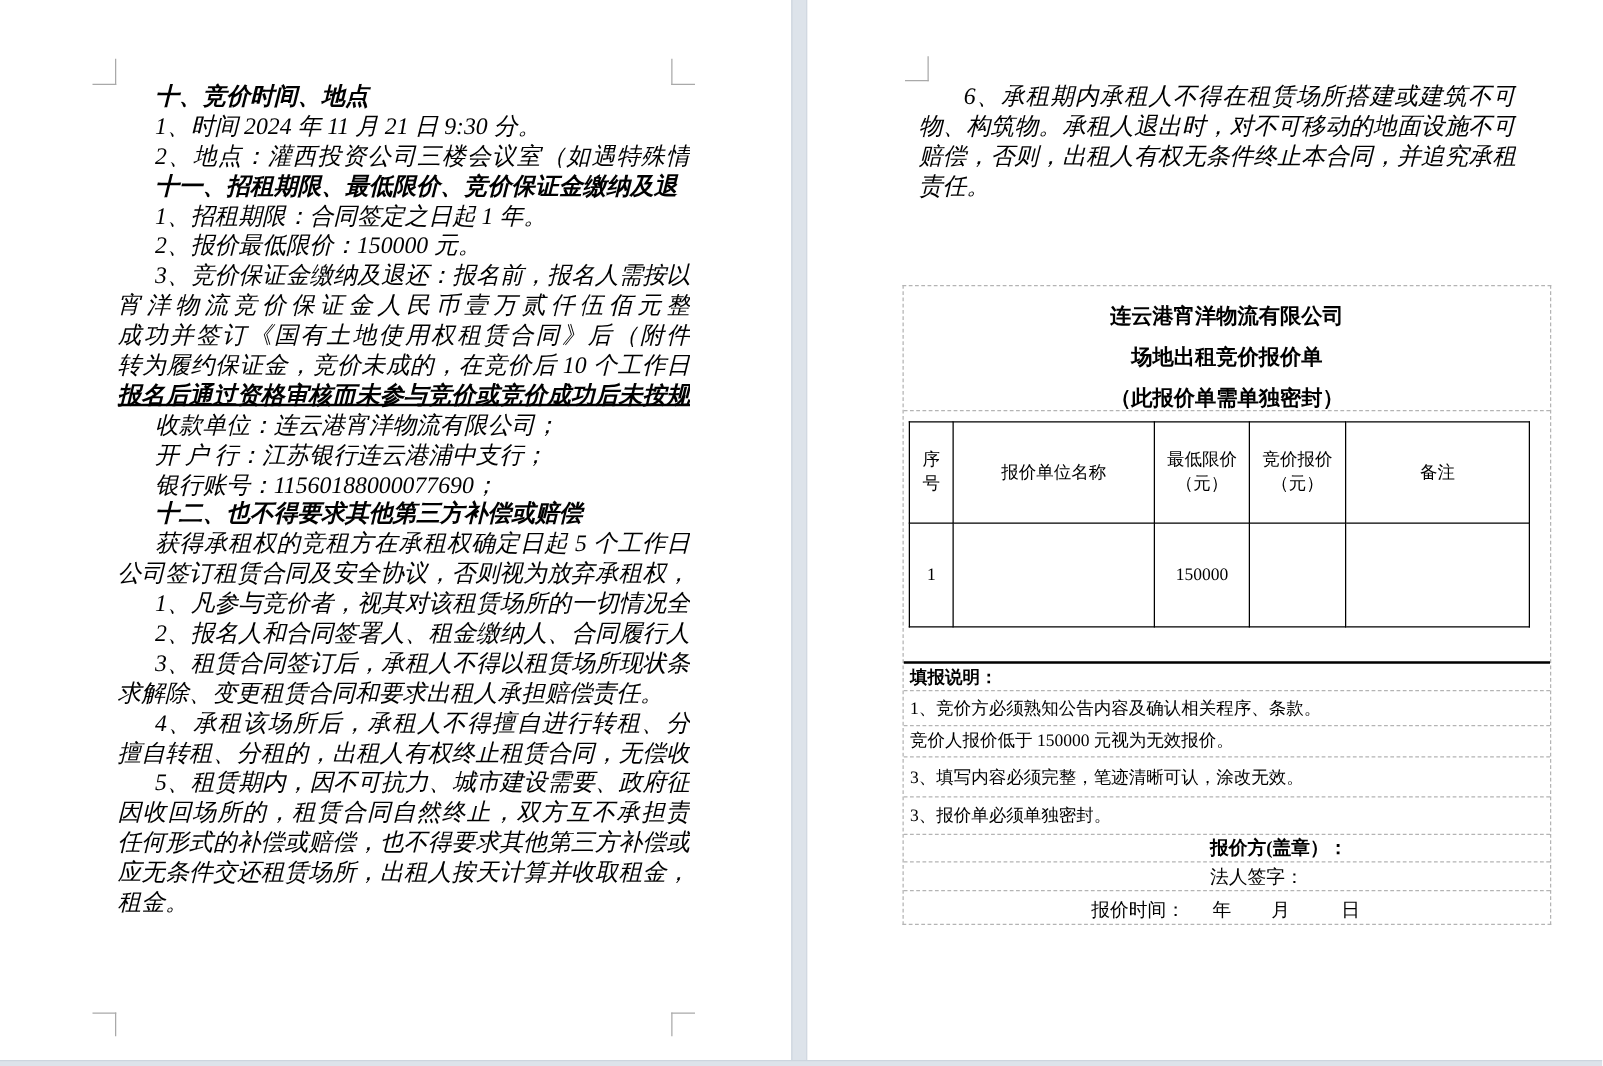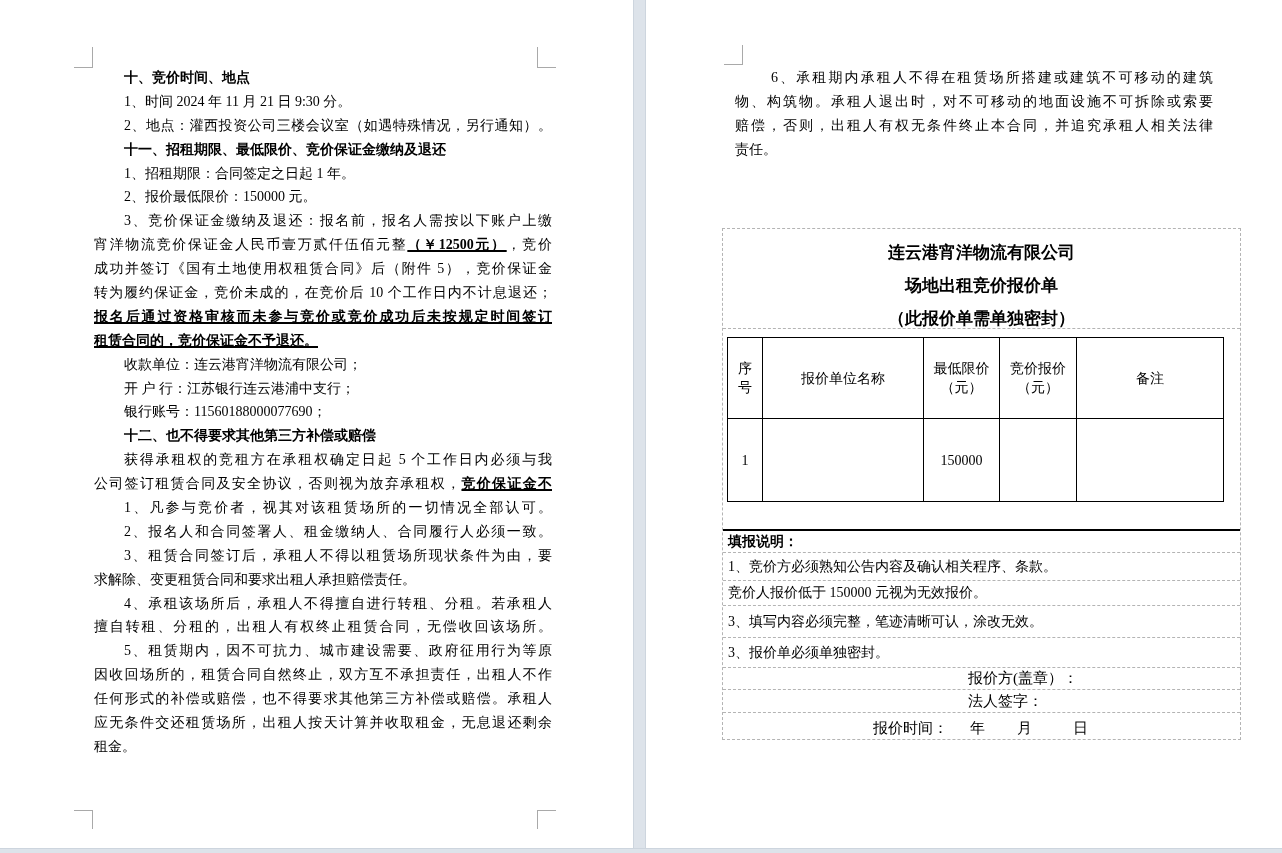--- a/index.html
+++ b/index.html
@@ -16,21 +16,21 @@
   .m-tl{border-right:1px solid #a9a9a9;border-bottom:1px solid #a9a9a9;}
   .m-tr{border-left:1px solid #a9a9a9;border-bottom:1px solid #a9a9a9;}
   .m-bl{border-right:1px solid #a9a9a9;border-top:1px solid #a9a9a9;}
   .m-br{border-left:1px solid #a9a9a9;border-top:1px solid #a9a9a9;}
   #mark-l-tl{left:74px;top:47px;width:19px;height:21px;}
   #mark-l-tr{left:537px;top:47px;width:19px;height:21px;}
   #mark-l-bl{left:74px;top:810px;width:19px;height:19px;}
   #mark-l-br{left:537px;top:810px;width:19px;height:19px;}
   #mark-r-tl{left:724px;top:45px;width:19px;height:20px;}
 
-  .textcol{position:absolute;font-size:14px;}
+  .textcol{position:absolute;font-size:19px;font-style:italic;}
   #left-col{left:94px;top:66px;width:458px;line-height:23.9px;}
   #right-col{left:735px;top:66px;width:478px;line-height:24px;}
   .doc-line{height:23.9px;overflow:hidden;}
   #right-col .doc-line{height:24px;}
   .doc-line.ind{padding-left:30px;}
   #right-col .doc-line.ind{padding-left:36px;}
   .doc-line.fill{text-align:justify;text-align-last:justify;text-justify:inter-character;}
   .b{font-weight:bold;}
   .u{text-decoration:underline;text-decoration-thickness:1.5px;}
 
@@ -48,21 +48,21 @@
   .att-notes{border-top:2px solid #000;}
   .note-row{border-bottom:1px dashed #b4b4b4;box-sizing:border-box;font-size:14px;
             display:flex;align-items:center;padding-left:5px;}
   .note-row:nth-child(1){height:22px;font-weight:bold;}
   .note-row:nth-child(2){height:28px;}
   .note-row:nth-child(3){height:25px;}
   .note-row:nth-child(4){height:32px;}
   .note-row:nth-child(5){height:30px;}
   .sig-row{border-bottom:1px dashed #b4b4b4;box-sizing:border-box;font-size:15px;
            display:flex;align-items:center;}
-  #sig-1{height:22px;padding-left:245px;}
+  #sig-1{height:22px;padding-left:245px;font-weight:bold;}
   #sig-2{height:23px;padding-left:245px;align-items:center;}
   #sig-3{height:30px;padding-left:150px;border-bottom:none;}
   #sig-3 .y{margin-left:22px;}
   #sig-3 .m{margin-left:32px;}
   #sig-3 .d{margin-left:41px;}
 </style>
 </head>
 <body>
 
 <div class="screen">
@@ -82,21 +82,20 @@
       <div class="doc-line ind"><span>1、时间 2024 年 11 月 21 日 9:30 分。</span></div>
       <div class="doc-line ind fill"><span>2、地点：灌西投资公司三楼会议室（如遇特殊情况，另行通知）。</span></div>
       <div class="doc-line ind"><span class="b">十一、招租期限、最低限价、竞价保证金缴纳及退还</span></div>
       <div class="doc-line ind"><span>1、招租期限：合同签定之日起 1 年。</span></div>
       <div class="doc-line ind"><span>2、报价最低限价：150000 元。</span></div>
       <div class="doc-line ind fill"><span>3、竞价保证金缴纳及退还：报名前，报名人需按以下账户上缴</span></div>
       <div class="doc-line fill"><span>宵洋物流竞价保证金人民币壹万贰仟伍佰元整</span><span class="b u">（￥12500元）</span><span>，竞价</span></div>
       <div class="doc-line fill"><span>成功并签订《国有土地使用权租赁合同》后（附件 5），竞价保证金</span></div>
       <div class="doc-line fill"><span>转为履约保证金，竞价未成的，在竞价后 10 个工作日内不计息退还；</span></div>
       <div class="doc-line fill"><span class="b u">报名后通过资格审核而未参与竞价或竞价成功后未按规定时间签订</span></div>
-      <div class="doc-line"><span class="b u">租赁合同的，竞价保证金不予退还。</span></div>
       <div class="doc-line ind"><span>收款单位：连云港宵洋物流有限公司；</span></div>
       <div class="doc-line ind"><span>开 户 行：江苏银行连云港浦中支行；</span></div>
       <div class="doc-line ind"><span>银行账号：11560188000077690；</span></div>
       <div class="doc-line ind"><span class="b">十二、也不得要求其他第三方补偿或赔偿</span></div>
       <div class="doc-line ind fill"><span>获得承租权的竞租方在承租权确定日起 5 个工作日内必须与我</span></div>
       <div class="doc-line fill"><span>公司签订租赁合同及安全协议，否则视为放弃承租权，</span><span class="b u">竞价保证金不</span></div>
       <div class="doc-line ind fill"><span>1、凡参与竞价者，视其对该租赁场所的一切情况全部认可。</span></div>
       <div class="doc-line ind fill"><span>2、报名人和合同签署人、租金缴纳人、合同履行人必须一致。</span></div>
       <div class="doc-line ind fill"><span>3、租赁合同签订后，承租人不得以租赁场所现状条件为由，要</span></div>
       <div class="doc-line"><span>求解除、变更租赁合同和要求出租人承担赔偿责任。</span></div>

